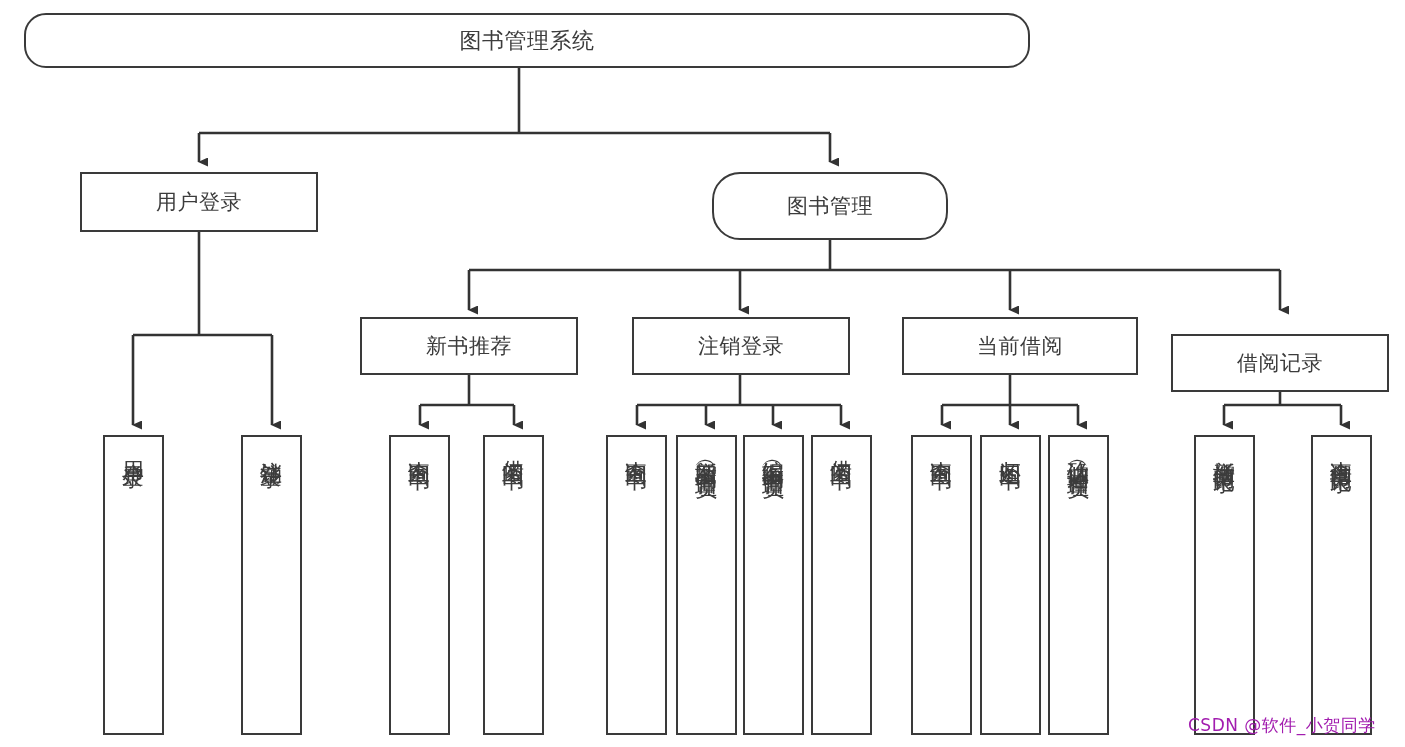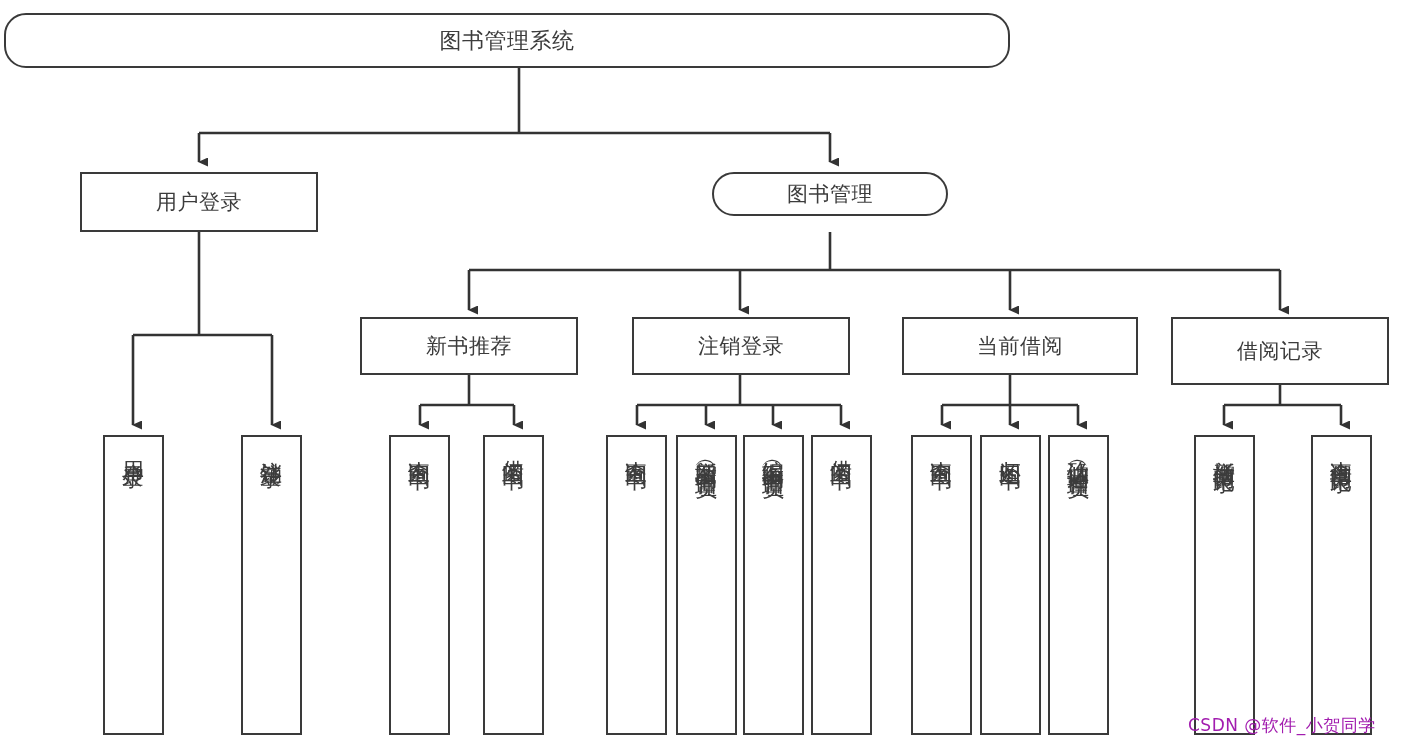--- a/index.html
+++ b/index.html
@@ -117,41 +117,41 @@
       <path d="M1010,405 L1010,425" marker-end="url(#arw)"></path>
       <path d="M1078,405 L1078,425" marker-end="url(#arw)"></path>
 
       <path d="M1280,375 L1280,405"></path>
       <path d="M1224,405 L1341,405"></path>
       <path d="M1224,405 L1224,425" marker-end="url(#arw)"></path>
       <path d="M1341,405 L1341,425" marker-end="url(#arw)"></path>
     </g>
   </svg>
 
-  <div class="node root" style="left:4px; top:13px; width:1006px; height:55px;border-radius:22px;">
+  <div class="node root" style="left:24px; top:13px; width:1006px; height:55px;border-radius:22px;">
     <span class="lbl">图书管理系统</span>
   </div>
 
   <div class="node" style="left:80px; top:172px; width:238px; height:60px;">
     <span class="lbl">用户登录</span>
   </div>
-  <div class="node" style="left:712px; top:172px; width:236px; height:44px;border-radius:28px;">
+  <div class="node" style="left:712px; top:172px; width:236px; height:68px;border-radius:28px;">
     <span class="lbl">图书管理</span>
   </div>
 
   <div class="node" style="left:360px; top:317px; width:218px; height:58px;justify-content:center;">
     <span class="lbl">新书推荐</span>
   </div>
   <div class="node" style="left:632px; top:317px; width:218px; height:58px;">
     <span class="lbl">注销登录</span>
   </div>
   <div class="node" style="left:902px; top:317px; width:236px; height:58px;">
     <span class="lbl">当前借阅</span>
   </div>
-  <div class="node" style="left:1171px; top:317px; width:218px; height:68px;">
+  <div class="node" style="left:1171px; top:334px; width:218px; height:58px;">
     <span class="lbl">借阅记录</span>
   </div>
 
   <div class="node vertical" style="left:103px; top:435px; width:61px; height:300px;">
     <span class="lbl">用户登录</span>
   </div>
   <div class="node vertical" style="left:241px; top:435px; width:61px; height:300px;">
     <span class="lbl">注销登录</span>
   </div>
 

